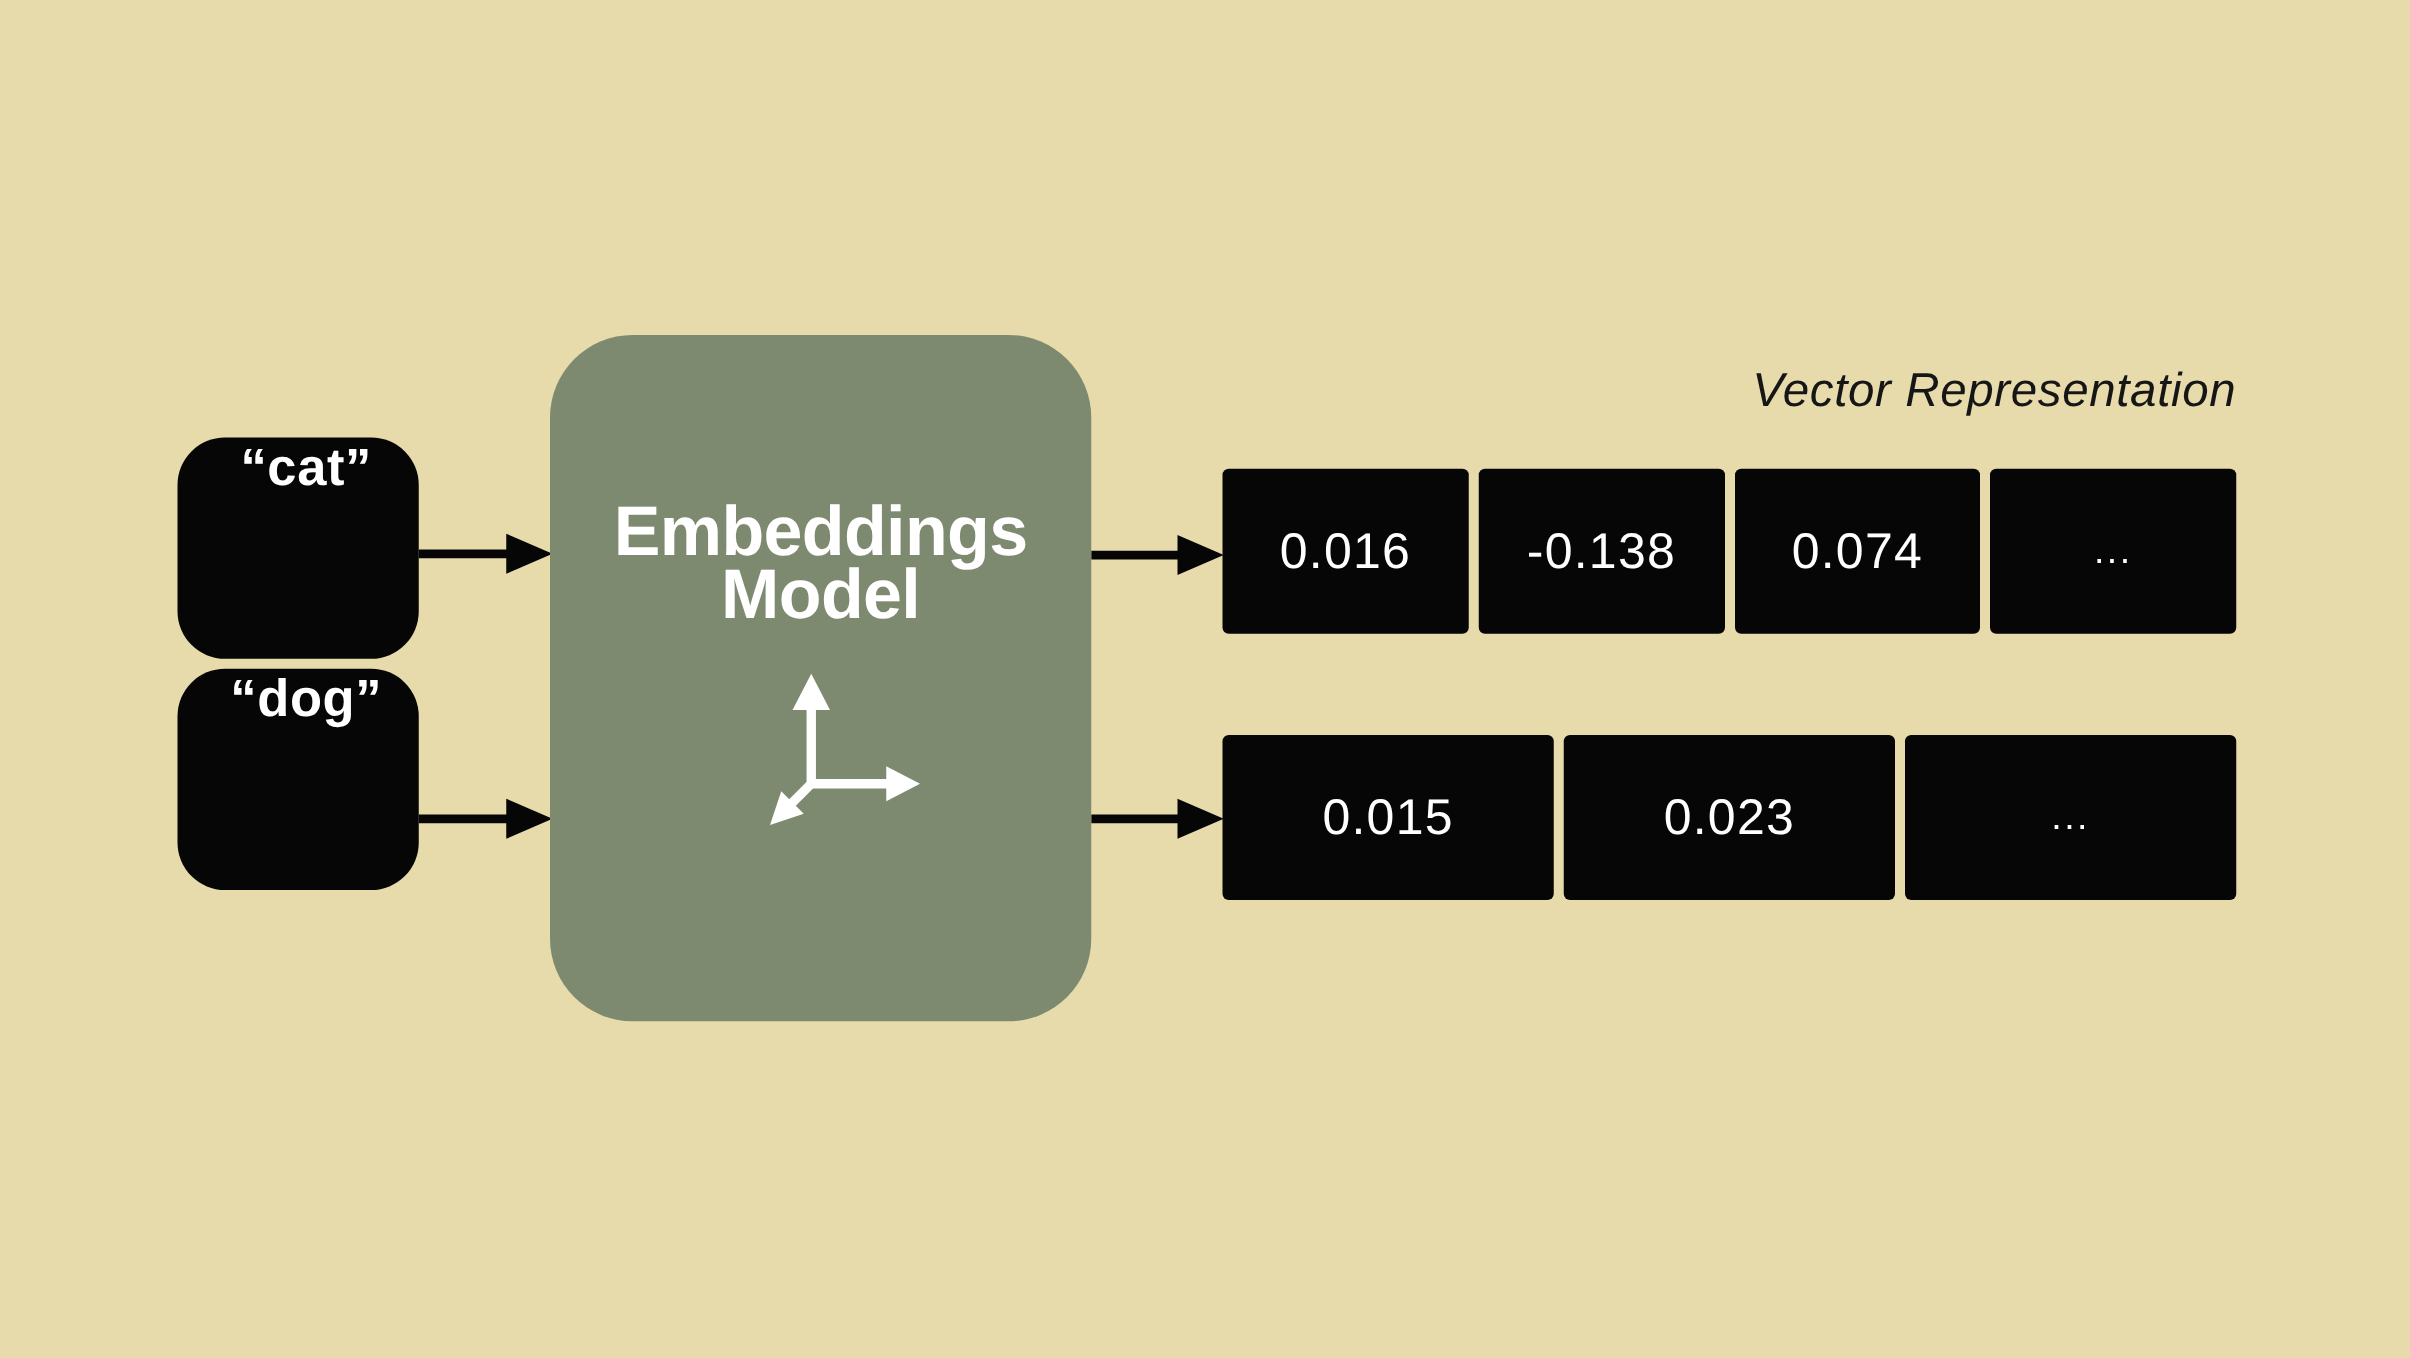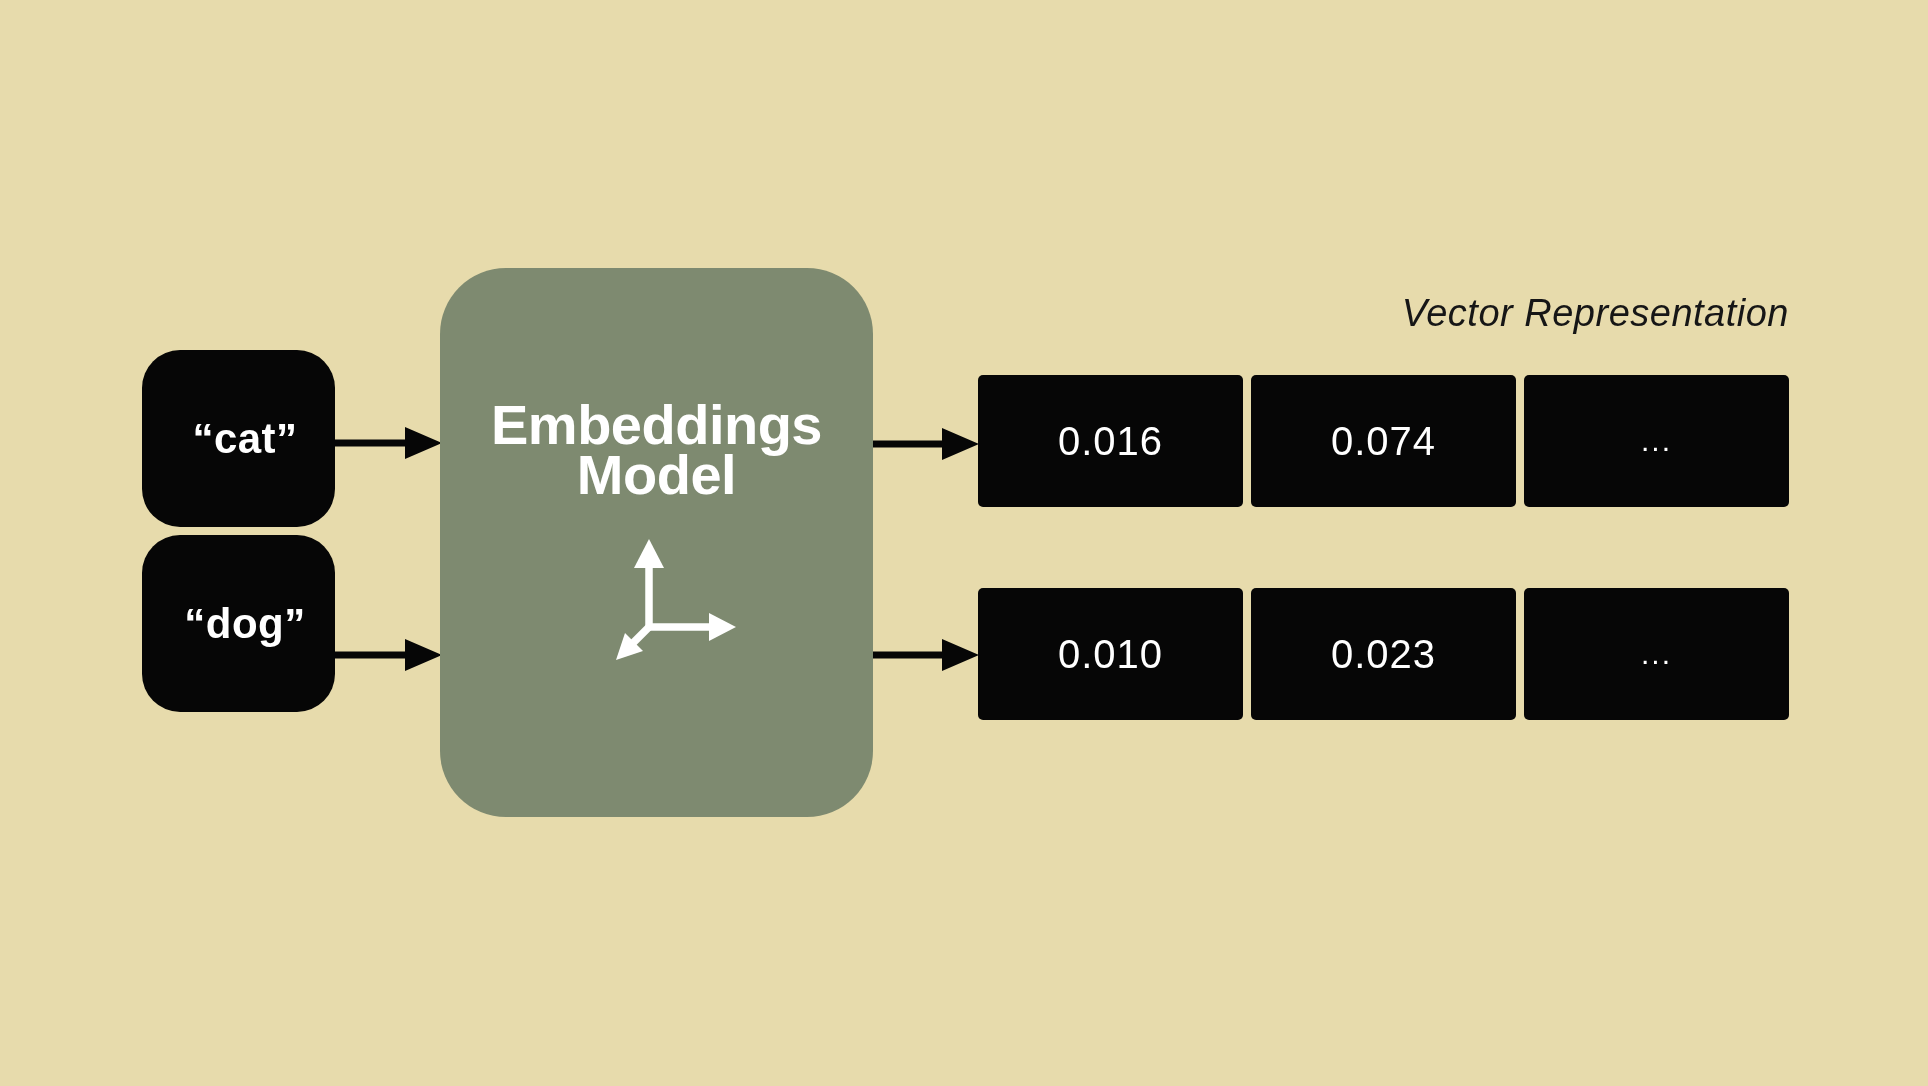--- a/index.html
+++ b/index.html
@@ -23,21 +23,21 @@
   }
   .connector-layer{
     position:absolute;left:0;top:0;width:1928px;height:1086px;
     pointer-events:none;
   }
   .input-node{
     position:absolute;left:142px;width:193px;height:177px;
     background:var(--node-fill);
     border-radius:38px;
     color:var(--text-on-dark);
-    display:flex;align-items:center;justify-content:center;
+    display:flex;align-items:flex-start;justify-content:center;
     font-size:42px;font-weight:700;letter-spacing:0.5px;padding-left:13px;
   }
   .input-node.cat{top:350px;}
   .input-node.dog{top:535px;}
   .model-node{
     position:absolute;left:440px;top:268px;width:433px;height:549px;
     background:var(--model-fill);
     border-radius:66px;
     color:var(--text-on-dark);
   }
@@ -120,23 +120,24 @@
         <line x1="49" y1="97" x2="31" y2="115"></line>
         <polygon points="16,130 43,121 25,103" stroke="none"></polygon>
       </g>
     </svg>
   </div>
 
   <div class="vector-title">Vector Representation</div>
 
   <div class="vector-row row-0">
     <div class="vector-cell">0.016</div>
+    <div class="vector-cell">-0.138</div>
     <div class="vector-cell">0.074</div>
     <div class="vector-cell ellipsis">...</div>
   </div>
 
   <div class="vector-row row-1">
-    <div class="vector-cell">0.010</div>
+    <div class="vector-cell">0.015</div>
     <div class="vector-cell">0.023</div>
     <div class="vector-cell ellipsis">...</div>
   </div>
 
 </div>
 
 </body></html>

